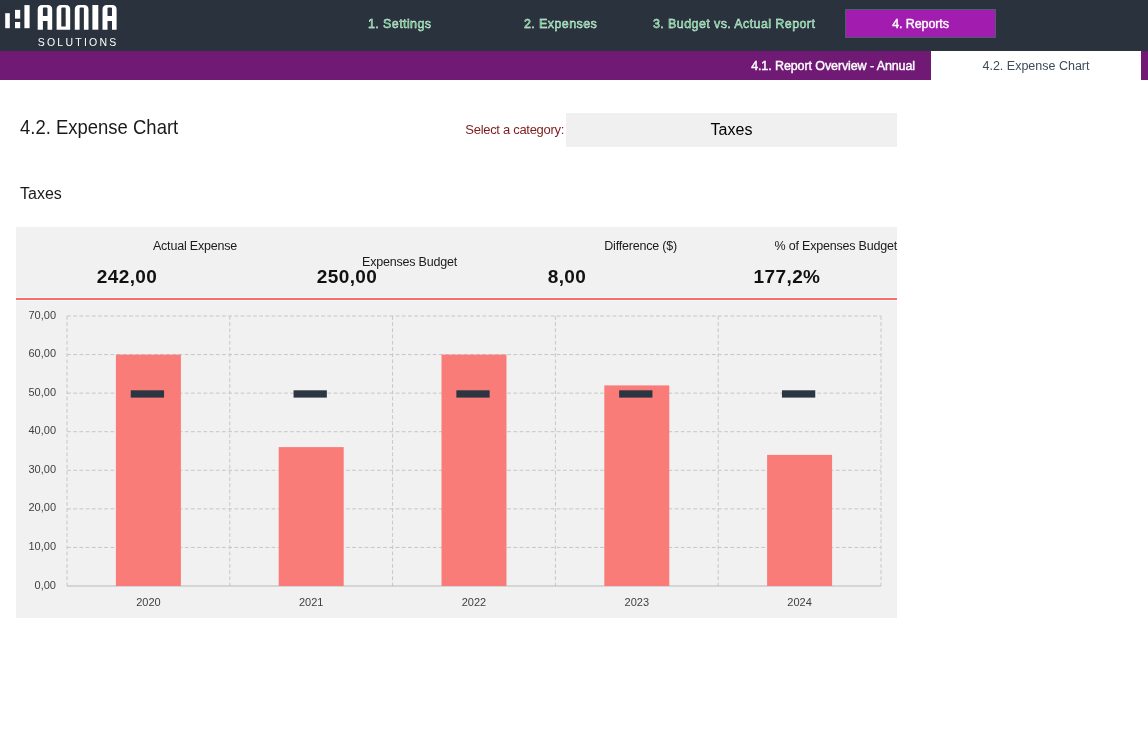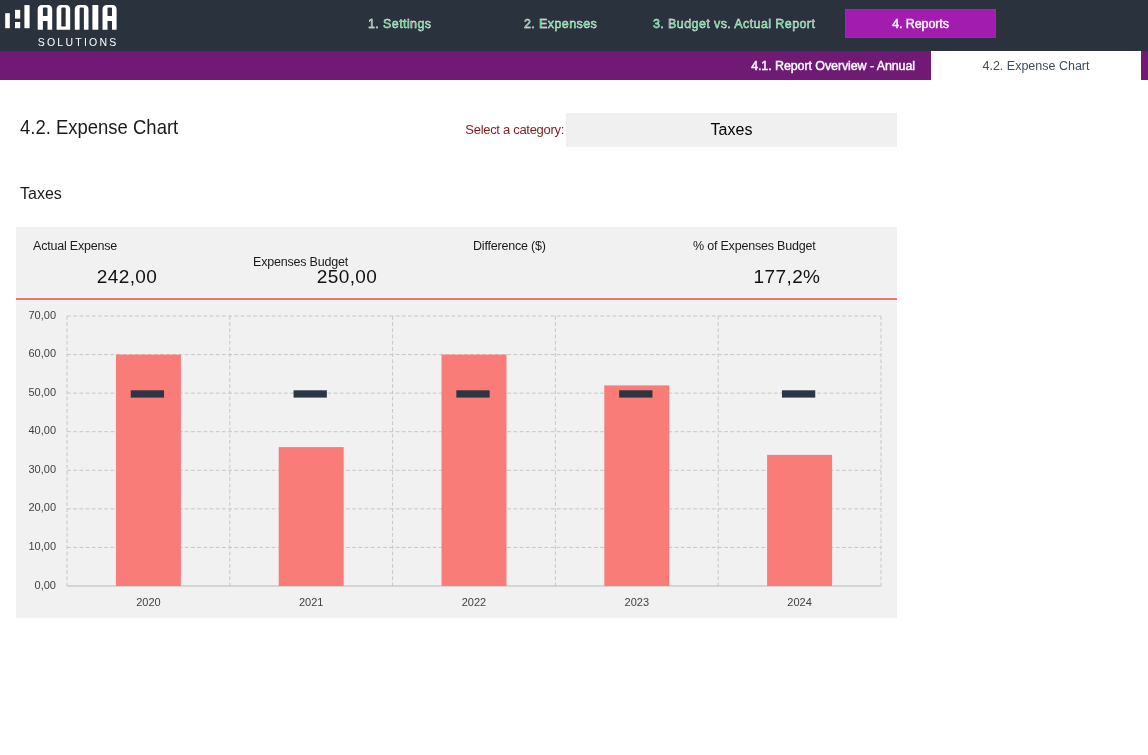--- a/index.html
+++ b/index.html
@@ -11,22 +11,22 @@
   #tabbar { position:absolute; left:0; top:51px; width:1148px; height:29px; background:#701a75; }
   #tab1 { position:absolute; right:233px; top:7.5px; color:#fff; font-size:12.5px; -webkit-text-stroke:0.4px #ffffff; letter-spacing:-0.1px; }
   #tab2 { position:absolute; left:931px; top:0; width:210px; height:29px; background:#ffffff; }
   #tab2 span { position:absolute; width:100%; text-align:center; top:7.5px; color:#3e4c59; font-size:12.5px; }
   #title { position:absolute; left:20px; top:115px; font-size:21px; color:#1a1a1a; transform:scaleX(0.88); transform-origin:left top; white-space:nowrap; }
   #sellabel { position:absolute; left:400px; width:164px; top:121.5px; font-size:13px; letter-spacing:-0.3px; color:#7f1d1d; text-align:right; }
   #selbox { position:absolute; left:566px; top:113px; width:331px; height:34px; background:#f0f0f0; }
   #selbox span { position:absolute; width:100%; text-align:center; top:7.5px; font-size:16px; color:#000; }
   #catname { position:absolute; left:20px; top:184.5px; font-size:16px; color:#1a1a1a; }
   #panel { position:absolute; left:16px; top:227px; width:881px; height:391px; background:#f1f1f1; }
-  .slabel { position:absolute; top:11.5px; width:220px; text-align:left; font-size:12.5px; letter-spacing:-0.2px; color:#1a1a1a;padding-left:16px; }
-  .sval { position:absolute; top:39px; width:220px; text-align:center; font-size:19px; letter-spacing:0.4px; color:#111; }
+  .slabel { position:absolute; top:11.5px; width:220px; text-align:right; font-size:12.5px; letter-spacing:-0.2px; color:#1a1a1a;padding-left:16px; }
+  .sval { position:absolute; top:39px; width:220px; text-align:center; font-size:19px; letter-spacing:0.4px; color:#111;font-weight:bold; }
   #redline { position:absolute; left:0; top:70.9px; width:881px; height:2.4px; background:#fa6f6a; }
   #redtop { position:absolute; left:0; top:69.9px; width:881px; height:1px; background:#f8fbfb; }
   #redbot { position:absolute; left:0; top:73.3px; width:881px; height:1px; background:#f8fbfb; }
   #chart { position:absolute; left:0; top:72px; }
 </style>
 </head>
 <body>
 <div id="topbar">
   <svg width="200" height="51" style="position:absolute;left:0;top:0" viewBox="0 0 200 51">
     <g fill="#ffffff">
@@ -69,20 +69,21 @@
     <span>Taxes</span>
   </div>
 <div id="catname">Taxes</div>
 <div id="panel">
   <div class="slabel" style="left:1px;">Actual Expense</div>
   <div class="slabel" style="left:221px;margin-top:16px;">Expenses Budget</div>
   <div class="slabel" style="left:441px;">Difference ($)</div>
   <div class="slabel" style="left:661px;">% of Expenses Budget</div>
   <div class="sval" style="left:1px;">242,00</div>
   <div class="sval" style="left:221px;">250,00</div>
+  <div class="sval" style="left:441px;">8,00</div>
   <div class="sval" style="left:661px;">177,2%</div>
   <div id="redtop"></div>
     <div id="redline"></div>
     <div id="redbot"></div>
   <svg id="chart" width="881" height="319" viewBox="0 0 881 319">
 
     <g stroke="#c6c6c6" stroke-width="1" stroke-dasharray="3.8,2.4">
       <line x1="51" y1="17" x2="865" y2="17"></line>
       <line x1="51" y1="55.57" x2="865" y2="55.57"></line>
       <line x1="51" y1="94.14" x2="865" y2="94.14"></line>

